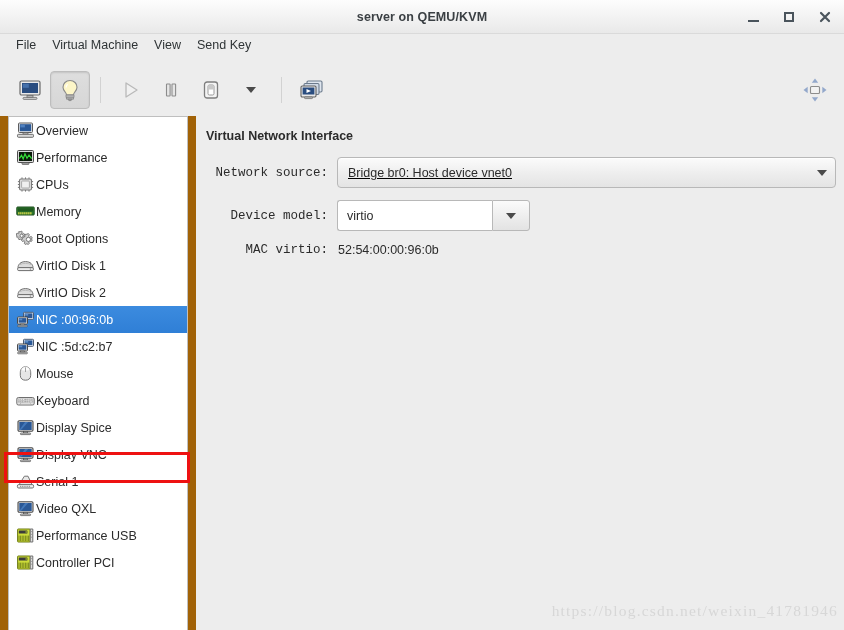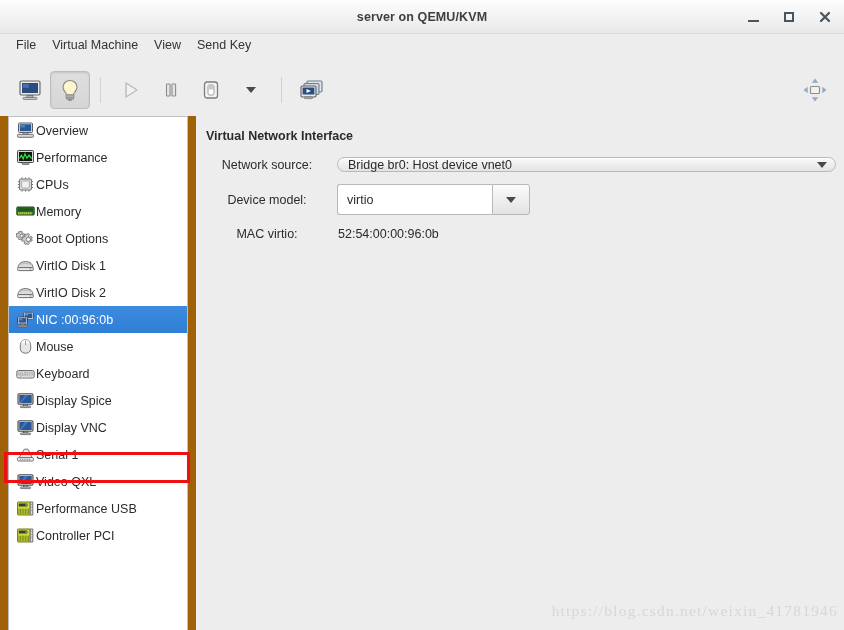--- a/index.html
+++ b/index.html
@@ -177,40 +177,42 @@
     margin: 1px 0 14px 0;
   }
   .form-row {
     display: flex;
     align-items: center;
     margin-bottom: 12px;
   }
   .form-label {
     width: 131px;
     flex: 0 0 131px;
-    text-align: center;
+    text-align: right;
     padding-right: 9px;
     font-size: 12.5px;
     color: #2b2b2b;
     white-space: nowrap;
+    font-family: Liberation Mono, monospace;
   }
 
   
   .combobox {
     flex: 1 1 auto;
-    height: 15px;
+    height: 31px;
     background: linear-gradient(to bottom, #fbfbfb 0%, #eeeeee 52%, #e4e4e4 100%);
     border: 1px solid #b8b8b8;
-    border-radius: 9px;
+    border-radius: 4px;
     display: flex;
     align-items: center;
     padding: 0 8px 0 10px;
     position: relative;
     cursor: default;
     box-shadow: 0 1px 0 rgba(255,255,255,.7) inset;
+    text-decoration: underline;
   }
   .combobox .cb-text {
     font-size: 12.5px;
     color: #2b2b2b;
     flex: 1 1 auto;
     white-space: nowrap;
     overflow: hidden;
   }
   .arrow-down {
     width: 0; height: 0;
@@ -471,20 +473,35 @@
                 <rect x="8.6" y="2.4" width="7.8" height="4.6" fill="#2a5896"></rect>
                 <rect x="9.2" y="2.9" width="3" height="1.7" fill="#5b8dc9"></rect>
                 <rect x="1.5" y="6" width="10" height="7" rx=".8" fill="#eeeeee" stroke="#4a4a4a" stroke-width="1"></rect>
                 <rect x="2.6" y="7.1" width="7.8" height="4.6" fill="#2a5896"></rect>
                 <rect x="3.2" y="7.6" width="3" height="1.7" fill="#5b8dc9"></rect>
                 <rect x="4.6" y="13" width="3.8" height="1.2" fill="#bcbcbc" stroke="#4a4a4a" stroke-width=".6"></rect>
                 <rect x="1.6" y="14.2" width="9.8" height="1.6" rx=".7" fill="#d5d5d5" stroke="#4a4a4a" stroke-width=".7"></rect>
               </svg>
             </span>
             <span class="dev-label">NIC :00:96:0b</span>
+          </div>
+          <div class="dev-row">
+            <span class="dev-icon">
+              <svg width="19" height="17" viewBox="0 0 19 17">
+                <rect x="7.5" y="1.3" width="10" height="7" rx=".8" fill="#dfe7f2" stroke="#4a5c74" stroke-width="1"></rect>
+                <rect x="8.6" y="2.4" width="7.8" height="4.6" fill="#2a5896"></rect>
+                <rect x="9.2" y="2.9" width="3" height="1.7" fill="#5b8dc9"></rect>
+                <rect x="1.5" y="6" width="10" height="7" rx=".8" fill="#eeeeee" stroke="#4a4a4a" stroke-width="1"></rect>
+                <rect x="2.6" y="7.1" width="7.8" height="4.6" fill="#2a5896"></rect>
+                <rect x="3.2" y="7.6" width="3" height="1.7" fill="#5b8dc9"></rect>
+                <rect x="4.6" y="13" width="3.8" height="1.2" fill="#bcbcbc" stroke="#4a4a4a" stroke-width=".6"></rect>
+                <rect x="1.6" y="14.2" width="9.8" height="1.6" rx=".7" fill="#d5d5d5" stroke="#4a4a4a" stroke-width=".7"></rect>
+              </svg>
+            </span>
+            <span class="dev-label">NIC :5d:c2:b7</span>
           </div>
           <div class="dev-row">
             <span class="dev-icon">
               <svg width="19" height="17" viewBox="0 0 19 17">
                 <path d="M9.5 1.8 C6.2 1.8 4.3 4.2 4.3 7.8 v2.6 c0 3.2 2.2 4.8 5.2 4.8 s5.2-1.6 5.2-4.8 V7.8 C14.7 4.2 12.8 1.8 9.5 1.8 z" fill="#e6e6e6" stroke="#757575" stroke-width="1"></path>
                 <path d="M9.5 1.8 C7.6 1.8 6.1 3 5.3 4.8 C7 6 12 6 13.7 4.8 C12.9 3 11.4 1.8 9.5 1.8 z" fill="#ffffff" opacity=".85"></path>
                 <path d="M9.5 2.4 V7" stroke="#9a9a9a" stroke-width=".9"></path>
               </svg>
             </span>
             <span class="dev-label">Mouse</span>

